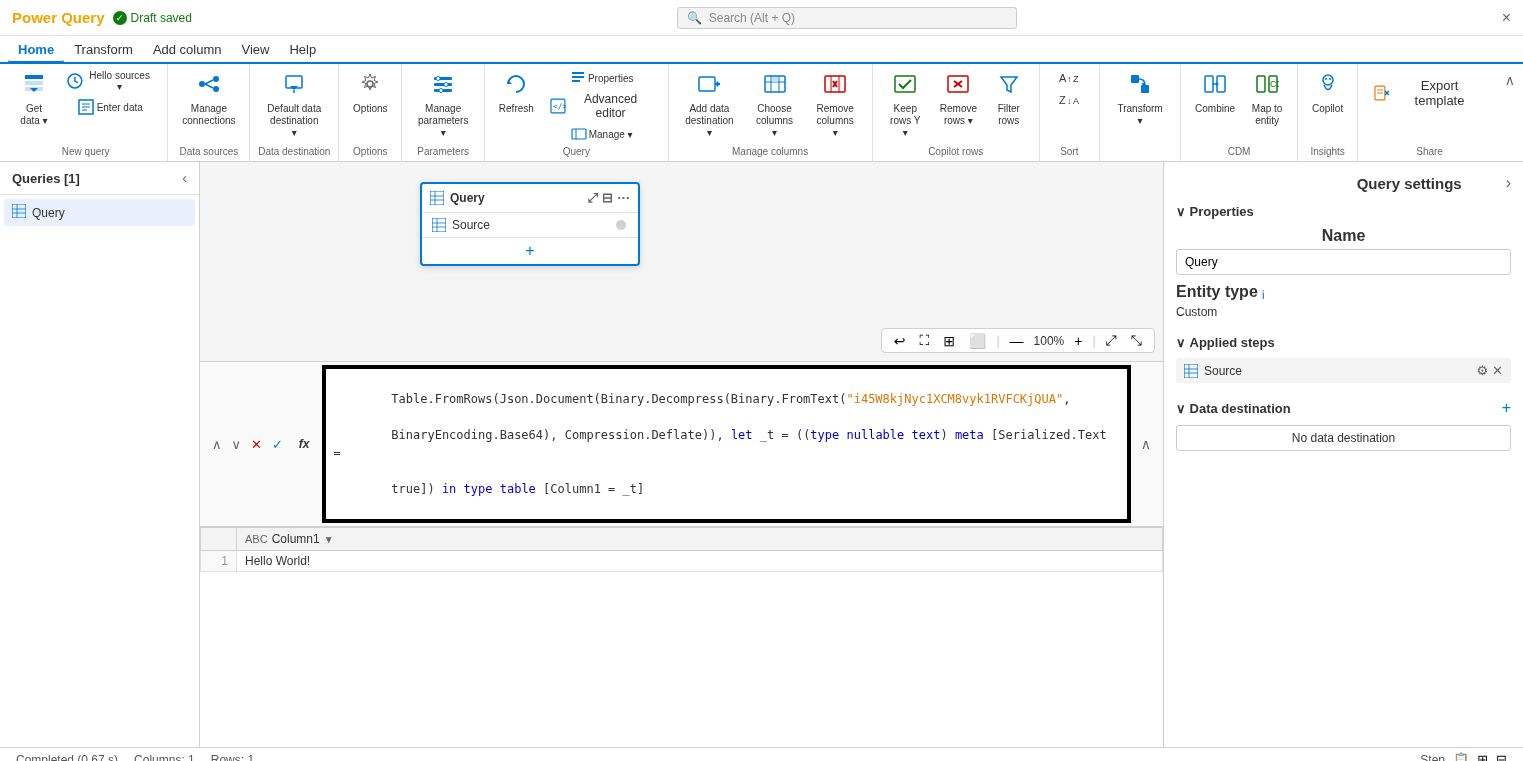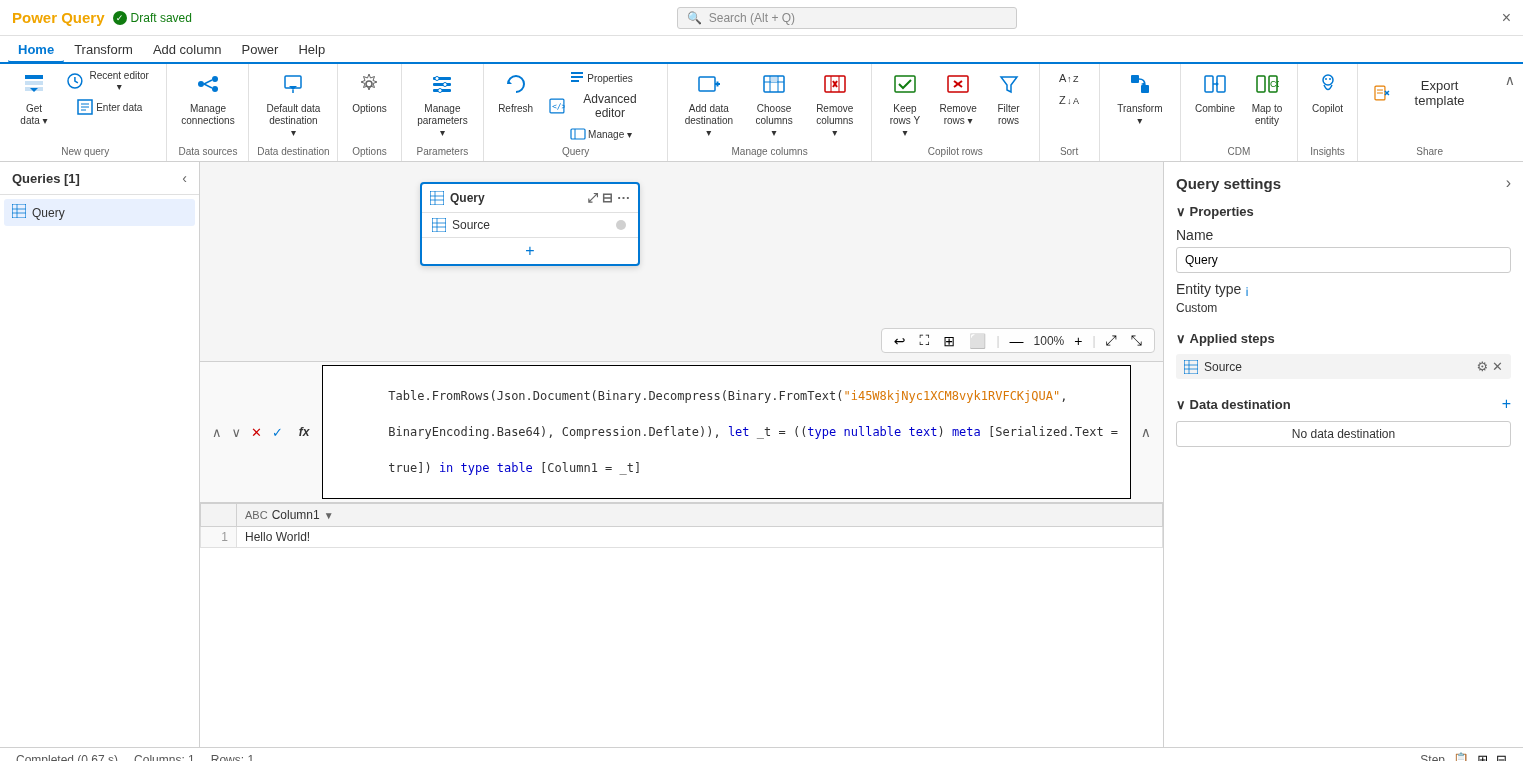--- a/index.html
+++ b/index.html
@@ -122,21 +122,21 @@
     .formula-bar {
       display: flex; align-items: center; background: #f9f9f9;
       border-bottom: 1px solid #d0d0d0; padding: 3px 8px; gap: 6px; min-height: 36px;
     }
     .formula-nav { display: flex; gap: 2px; color: #666; }
     .formula-nav-btn { background: none; border: none; cursor: pointer; font-size: 13px; padding: 2px 4px; color: #666; }
     .formula-cross { color: #c00; }
     .formula-check { color: #0078d4; }
     .formula-fx { font-style: italic; font-weight: 600; padding: 0 6px; color: #333; }
     .formula-input {
-      flex: 1; background: #fff; border: 1px solid #000000; padding: 3px 8px;
+      flex: 1; background: #fff; border: 4px solid #000000; padding: 3px 8px;
       font-family: 'Consolas', monospace; font-size: 12px; min-height: 60px;
       white-space: pre-wrap; overflow-y: auto; line-height: 1.5;
     }
     .formula-expand { background: none; border: none; cursor: pointer; color: #666; font-size: 14px; padding: 2px 4px; }
 
     
     .data-grid-area {
       flex: 1; overflow: auto; background: #fff;
     }
     .data-grid { width: 100%; border-collapse: collapse; font-size: 12px; }
@@ -157,28 +157,28 @@
     }
     .zoom-btn { background: none; border: none; cursor: pointer; font-size: 14px; padding: 0 4px; }
 
     
     .right-panel {
       width: 360px; background: #fff; border-left: 1px solid #d0d0d0;
       display: flex; flex-direction: column; padding: 12px;
       overflow-y: auto;
     }
     .right-panel-header {
-      display: flex; align-items: center; justify-content: space-between;
-      font-size: 15px; font-weight: 600; margin-bottom: 12px;
+      display: flex; align-items: center; justify-content: flex-end;
+      font-size: 15px; font-weight: 600; margin-bottom: 12px; gap: 44px;
     }
     .section-header {
       display: flex; align-items: center; gap: 4px;
       font-weight: 600; font-size: 13px; margin-bottom: 8px; color: #333; cursor: pointer;
     }
-    .field-label { font-size: 14px; color: #333; margin-bottom: 4px; font-weight: 400; }
+    .field-label { font-size: 16px; color: #333; margin-bottom: 4px; font-weight: 700; text-align: center; }
     .field-value-static { font-size: 12px; color: #333; margin-bottom: 8px; }
     .field-input {
       width: 100%; border: 1px solid #ccc; border-radius: 3px;
       padding: 5px 8px; font-size: 12px; margin-bottom: 8px; font-family: inherit;
     }
     .field-info { display: flex; align-items: center; gap: 4px; }
     .info-icon { color: #0078d4; font-size: 12px; cursor: pointer; }
     .applied-steps-item {
       display: flex; align-items: center; justify-content: space-between;
       padding: 5px 8px; background: #f3f3f3; border-radius: 3px; margin-bottom: 4px;
@@ -222,21 +222,21 @@
     <span>🔍</span>
     <span>Search (Alt + Q)</span>
   </div>
   <button class="close-btn">×</button>
 </div>
 
 <div class="menu-bar">
   <div class="menu-item active">Home</div>
   <div class="menu-item">Transform</div>
   <div class="menu-item">Add column</div>
-  <div class="menu-item">Power</div>
+  <div class="menu-item">View</div>
   <div class="menu-item">Help</div>
 </div>
 
 <div class="ribbon">
 
   <div class="ribbon-group">
     <div class="ribbon-buttons">
       <button class="ribbon-btn">
         <span class="icon">
           <svg width="24" height="24" viewBox="0 0 24 24">
@@ -248,21 +248,21 @@
         </span>
         <span class="label">Get<br>data ▾</span>
       </button>
       <div style="display:flex;flex-direction:column;gap:2px;">
         <button class="ribbon-btn-small">
           <div class="ribbon-icon-row">
             <svg width="18" height="18" viewBox="0 0 18 18">
                 <circle cx="9" cy="9" r="7" fill="none" stroke="#0078d4" stroke-width="1.5"></circle>
                 <polyline points="9,5 9,9 12,11" fill="none" stroke="#0078d4" stroke-width="1.5"></polyline>
               </svg>
-            <span style="font-size:10px;">Recent editor ▾</span>
+            <span style="font-size:10px;">Hello sources ▾</span>
           </div>
         </button>
         <button class="ribbon-btn-small">
           <div class="ribbon-icon-row">
             <svg width="18" height="18" viewBox="0 0 18 18">
                 <rect x="2" y="2" width="14" height="14" fill="none" stroke="#0078d4" stroke-width="1.5"></rect>
                 <line x1="5" y1="6" x2="13" y2="6" stroke="#0078d4" stroke-width="1"></line>
                 <line x1="5" y1="9" x2="13" y2="9" stroke="#0078d4" stroke-width="1"></line>
                 <line x1="5" y1="12" x2="10" y2="12" stroke="#0078d4" stroke-width="1"></line>
               </svg>

